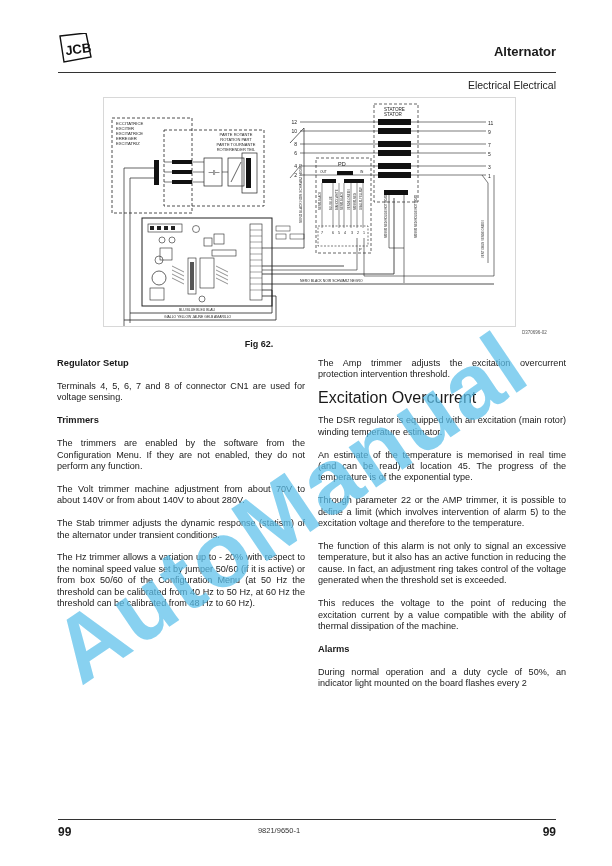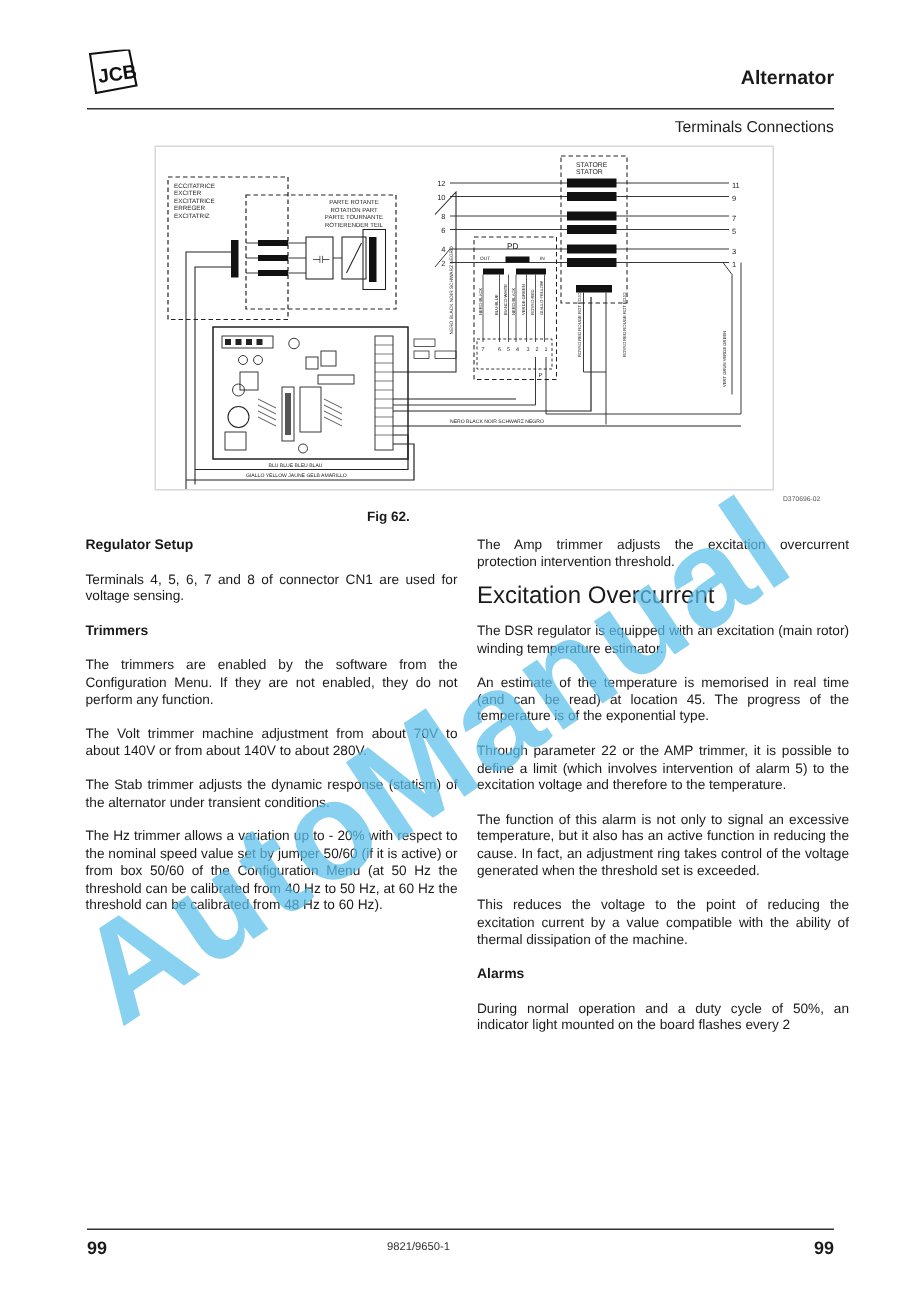--- a/index.html
+++ b/index.html
@@ -34,21 +34,21 @@
 <body>
 
 <div class="logo">
   <svg width="34" height="30" viewBox="0 0 34 30">
     <polygon points="2,3 28,0 33,24 6,29" fill="#fff" stroke="#111" stroke-width="1.4"></polygon>
     <text x="7" y="21" font-size="13" font-weight="bold" fill="#111" transform="rotate(-8 17 15)">JCB</text>
   </svg>
 </div>
 <div class="hdr-title">Alternator</div>
 <div class="hdr-rule"></div>
-<div class="hdr-sub">Terminals Connections</div>
+<div class="hdr-sub">Electrical Electrical</div>
 
 <div class="figure">
   <svg width="411" height="228" viewBox="0 0 411 228" font-size="4">
 
     <rect x="8" y="20" width="80" height="95" fill="none" stroke="#222" stroke-width="0.8" stroke-dasharray="3,2"></rect>
     <g font-size="4.2" fill="#222">
       <text x="12" y="27">ECCITATRICE</text>
       <text x="12" y="32">EXCITER</text>
       <text x="12" y="37">EXCITATRICE</text>
       <text x="12" y="42">ERREGER</text>

